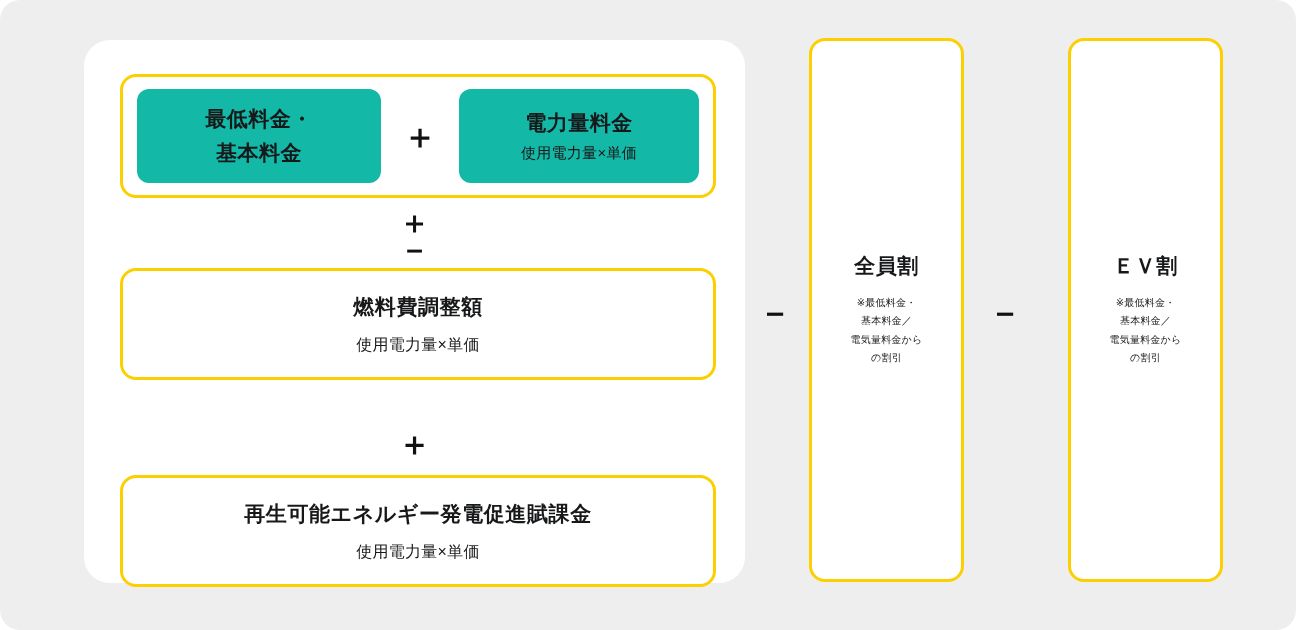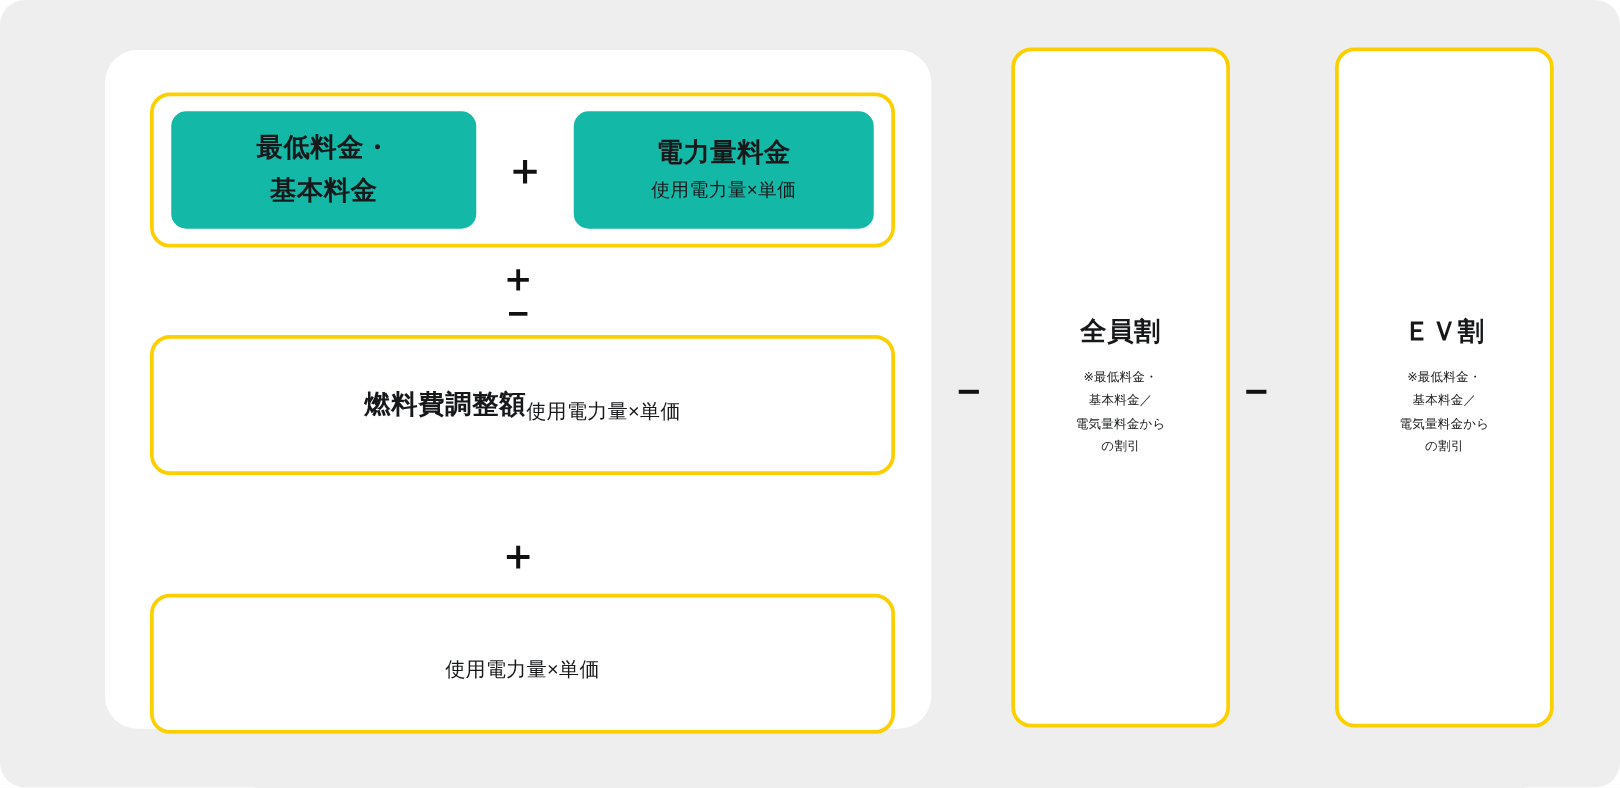--- a/index.html
+++ b/index.html
@@ -145,20 +145,21 @@
     line-height: 1;
   }
 
   
   .row-fuel {
     left: 36px;
     top: 228px;
     width: 596px;
     height: 112px;
     display: flex;
+    flex-direction: column;
     align-items: center;
     justify-content: center;
   }
   
   .row-levy {
     left: 36px;
     top: 435px;
     width: 596px;
     height: 112px;
     display: flex;
@@ -194,21 +195,21 @@
     font-weight: 700;
     color: #111111;
     line-height: 1;
   }
   .minus-1 { left: 755px; top: 292px; }
   .minus-2 { left: 985px; top: 292px; }
 
   .col {
     position: absolute;
     top: 38px;
-    width: 175px;
+    width: 155px;
     height: 544px;
     border: 3px solid #FCCF00;
     border-radius: 16px;
     background: #ffffff;
     box-sizing: border-box;
     display: flex;
     flex-direction: column;
     align-items: center;
     justify-content: center;
     padding: 0 8px;
@@ -268,20 +269,21 @@
     <div class="ybox row-fuel">
       <div class="box-title">燃料費調整額</div>
       <div class="box-sub">使用電力量×単価</div>
     </div>
 
     <div class="op-plus-mid">
       <span>＋</span>
     </div>
 
     <div class="ybox row-levy">
+      <div class="box-title">再生可能エネルギー発電促進賦課金</div>
       <div class="box-sub">使用電力量×単価</div>
     </div>
 
   </div>
 
   <div class="minus-op minus-1">－</div>
 
   <div class="minus-op minus-2">－</div>
 
   <div class="col col-1">

